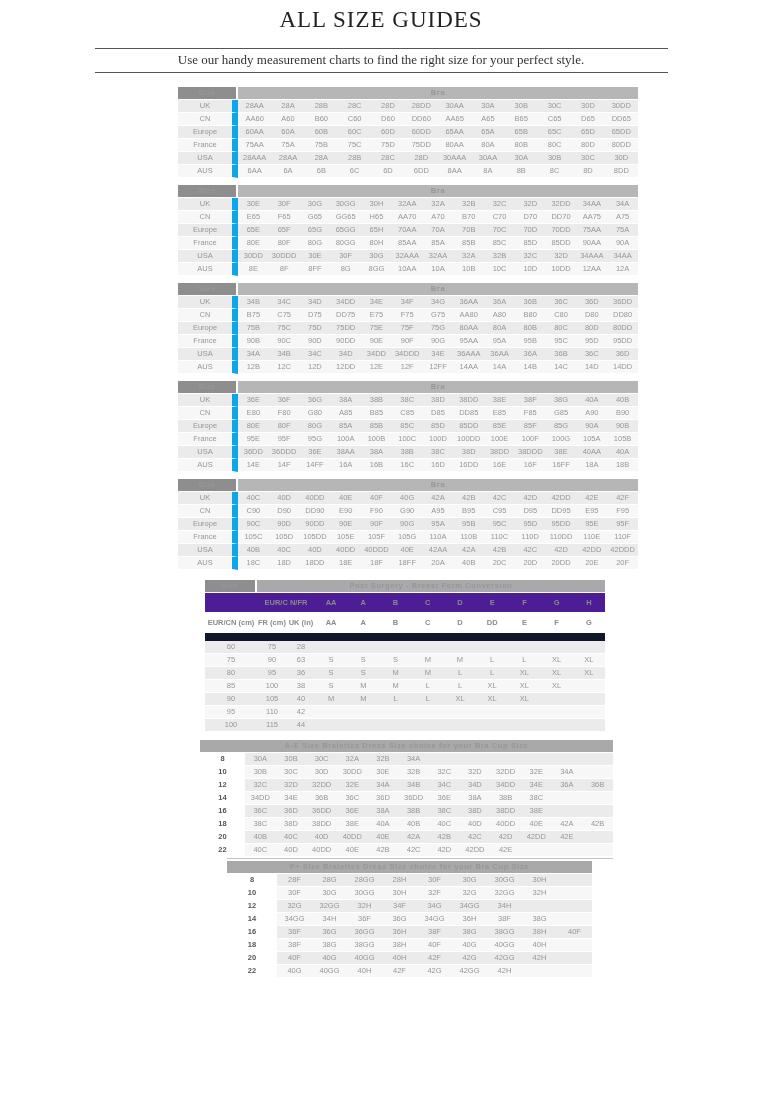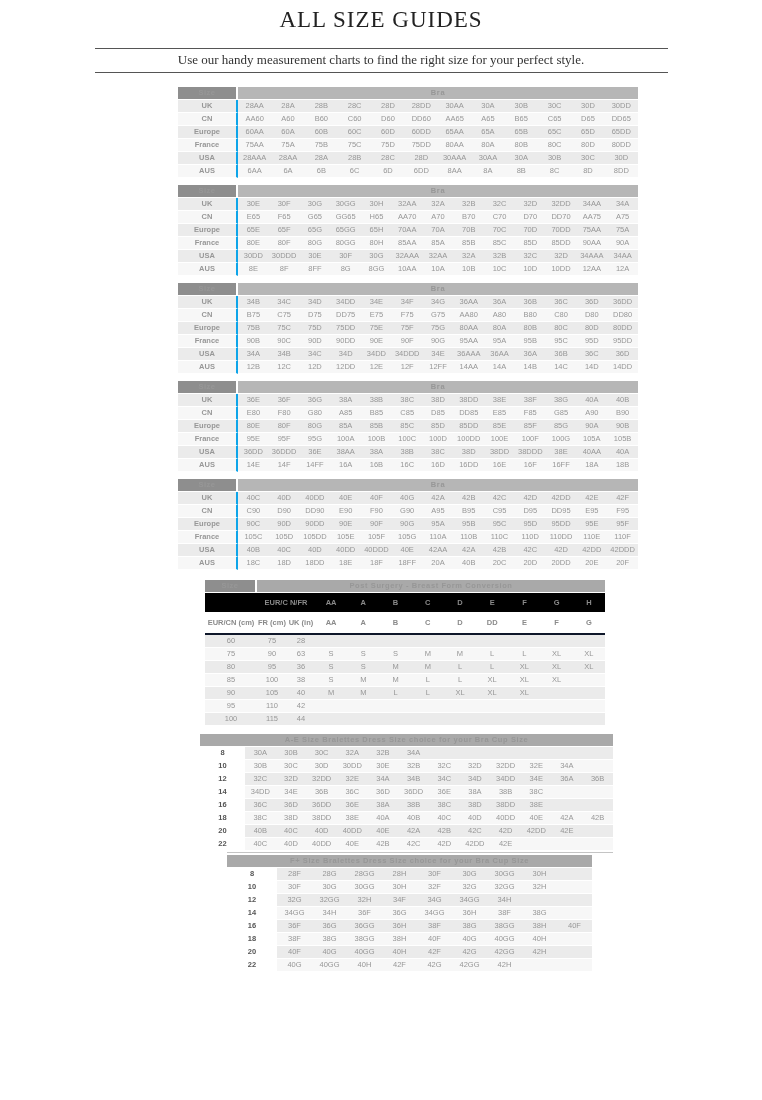--- a/index.html
+++ b/index.html
@@ -31,28 +31,28 @@
   th.sizeh{
     background:var(--size-bg,#8e8e8e);color:#d9d9d9;font-size:14px;font-weight:bold;
     height:18px;line-height:18px;border-right:2px solid #fff;border-bottom:2px solid #fff;
     letter-spacing:.5px;
   }
   th.band{
     background:var(--band-bg,#b6b6b6);color:#fcfcfc;font-size:10.5px;font-weight:bold;
     height:18px;line-height:18px;border-bottom:2px solid #fff;letter-spacing:.6px;
   }
   th.band.section{background:var(--section-bg,#a9a9a9);}
-  th.region{font-weight:bold;color:var(--label,#666);border-right:2px solid #0ea5e9;}
+  th.region{font-weight:normal;color:var(--label,#666);border-right:6px solid #0ea5e9;}
   tr.g td,tr.g th.region{background:var(--row-g,#ebebeb);}
   tr.w td,tr.w th.region{background:var(--row-w,#f7f7f7);}
   
   .post{width:400px;margin:10px 0 0 205px;}
   .post td,.post th{height:11px;line-height:11px;}
-  .post tr.hdr td{height:19px;line-height:19px;background:#000000;font-weight:bold;color:#8a8a8a;}
-  .post tr.hdr2 td{height:20px;line-height:20px;background:#fff;font-weight:bold;color:#8a8a8a;border-bottom:2px solid #0f172a;}
+  .post tr.hdr td{height:19px;line-height:19px;background:#4c1d95;font-weight:bold;color:#8a8a8a;}
+  .post tr.hdr2 td{height:20px;line-height:20px;background:#fff;font-weight:bold;color:#8a8a8a;border-bottom:8px solid #0f172a;}
   
   .grid td,.grid th{height:16px;line-height:16px;}
   .grid th.dress{font-weight:bold;color:#555;}
   .ae{width:413px;margin:8px 0 0 200px;}
   .fp{width:365px;margin:2px 0 0 227px;}
   .divider{height:1px;background:#c4c4c4;width:386px;margin:1px 0 0 227px;}
 </style>
 </head>
 <body>
 

